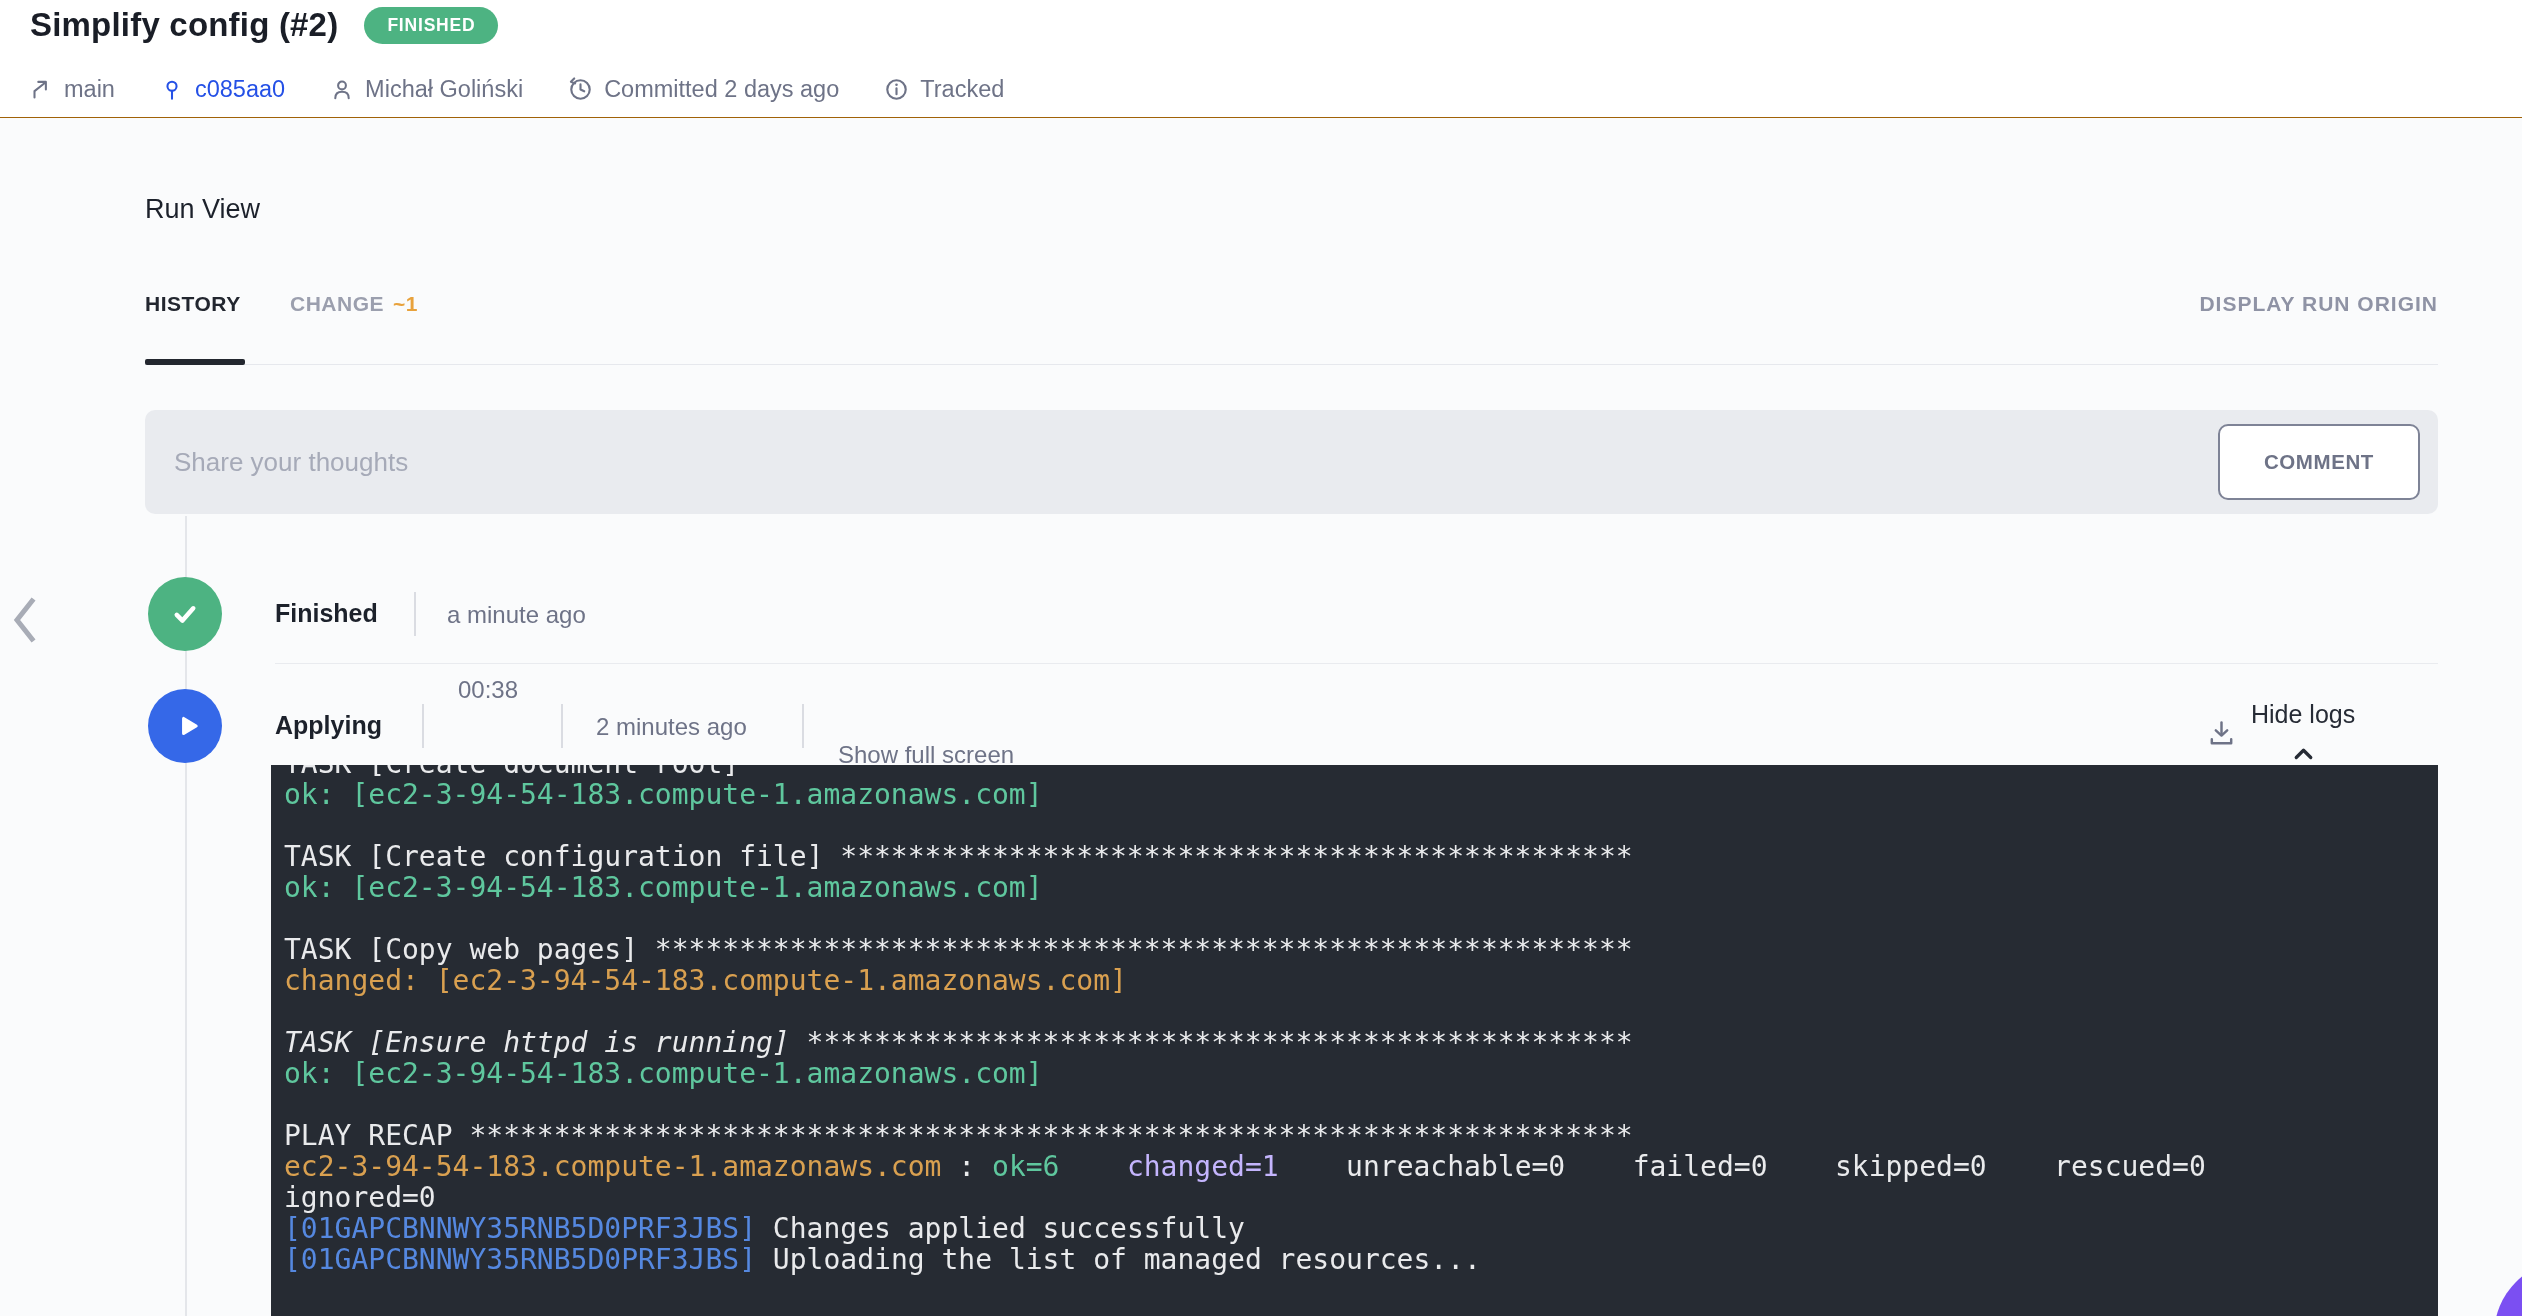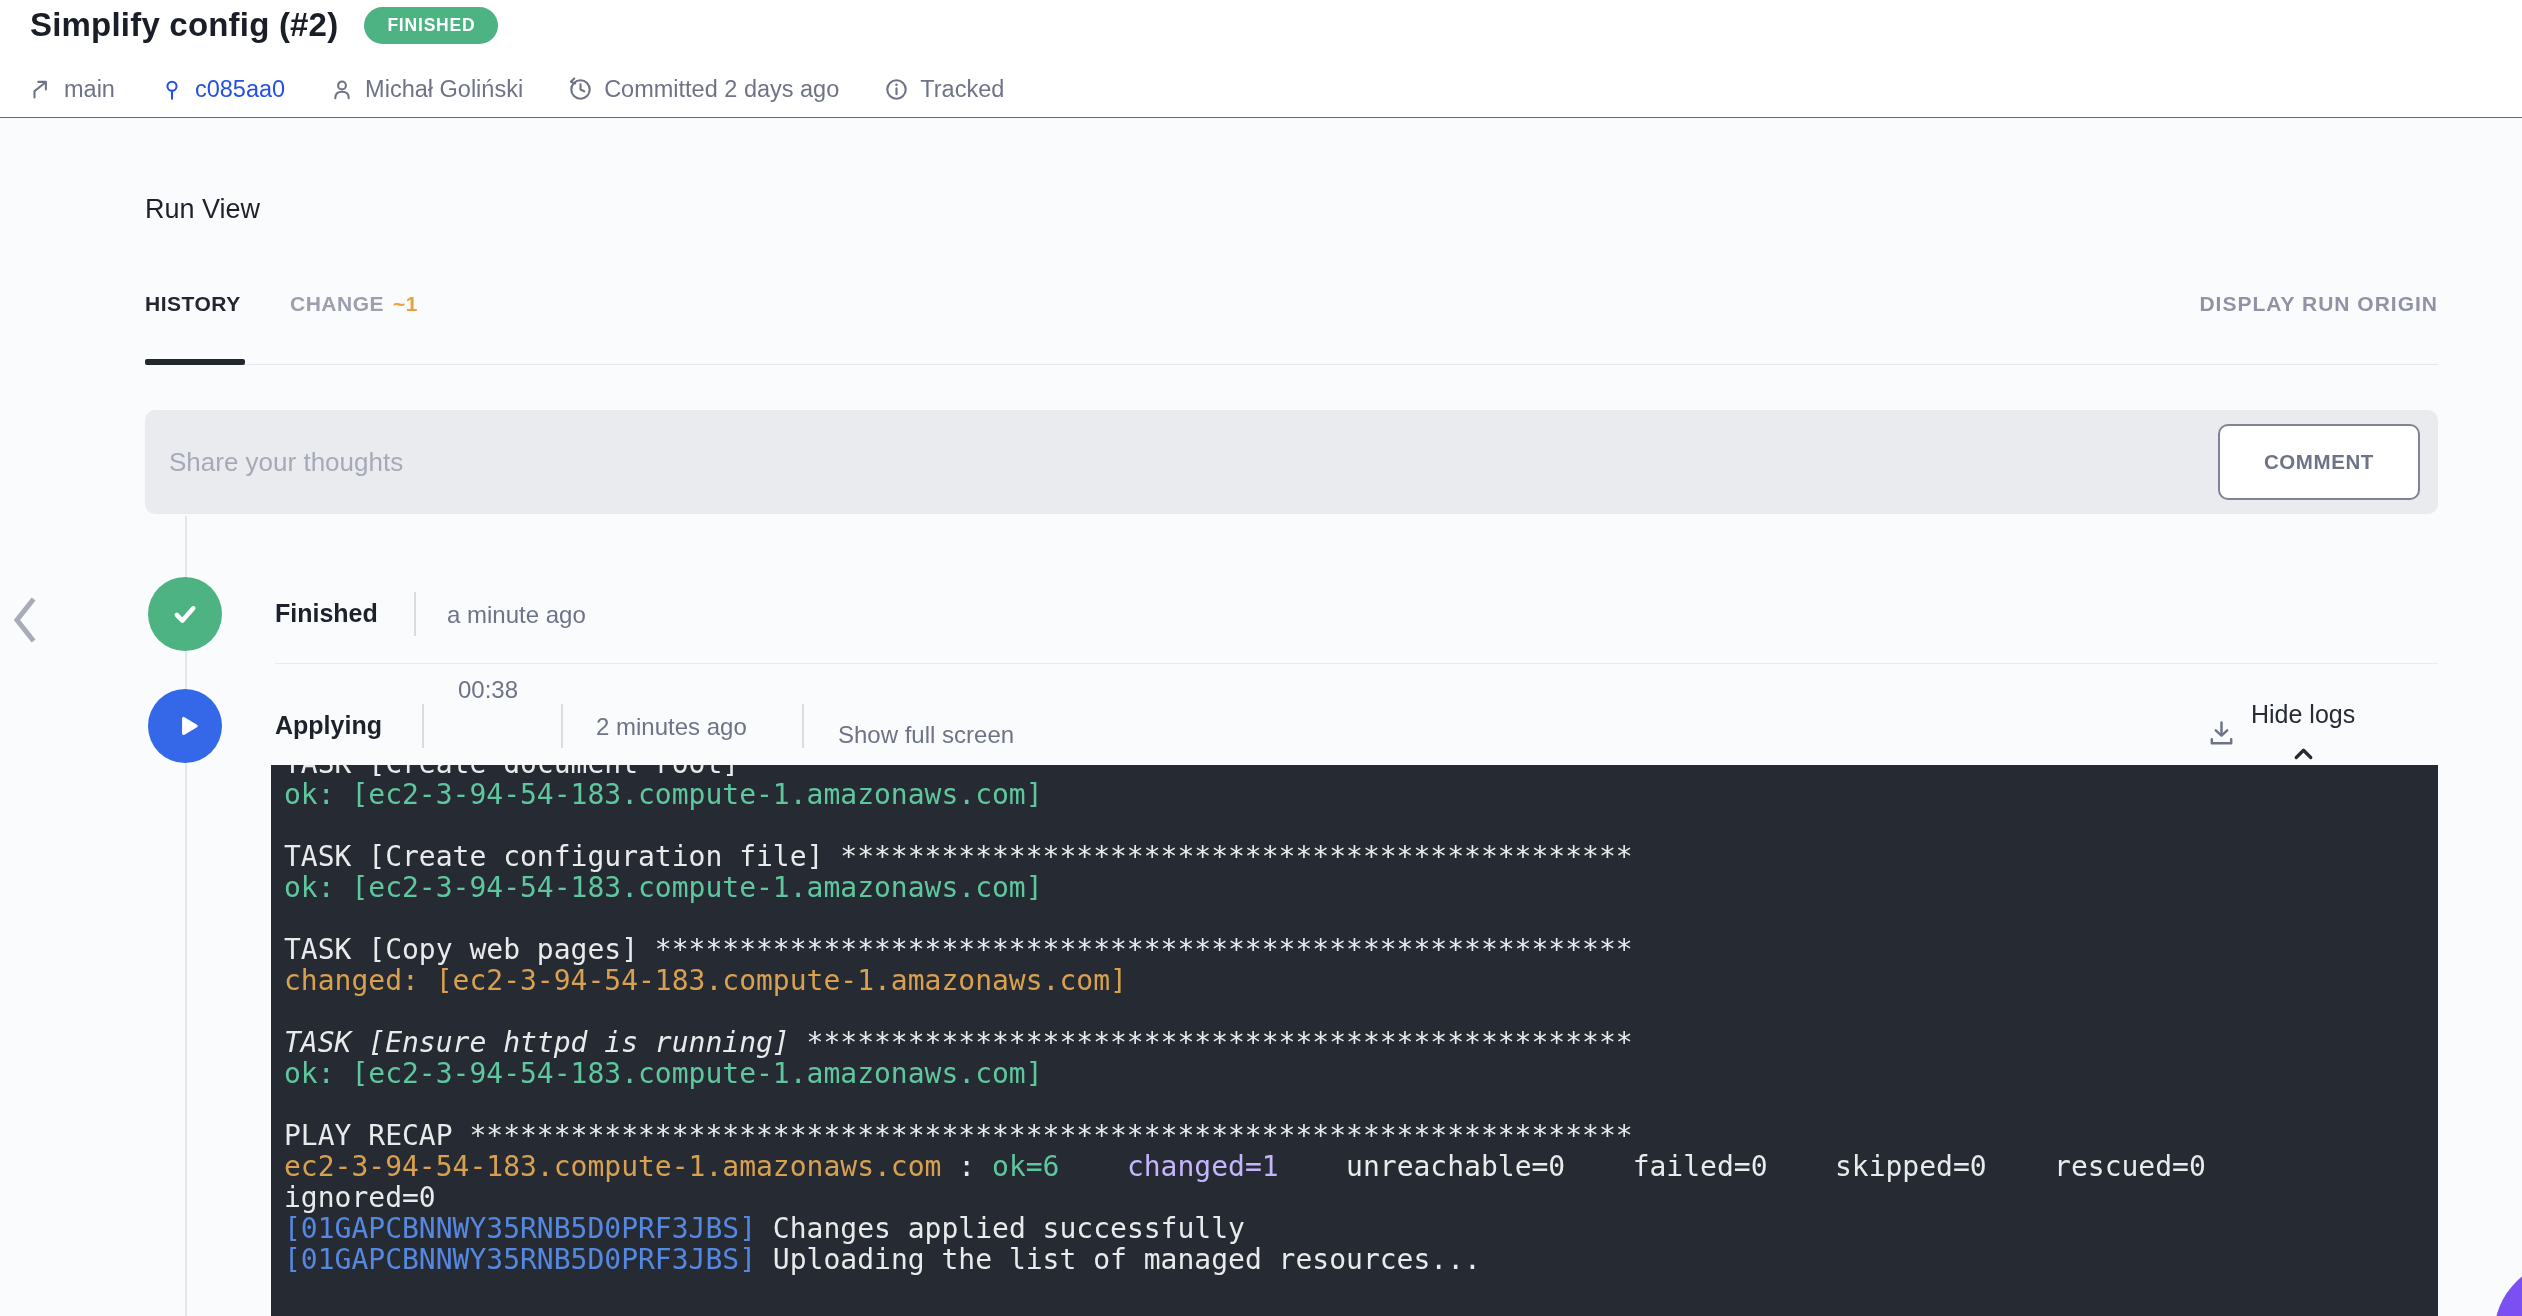--- a/index.html
+++ b/index.html
@@ -26,39 +26,39 @@
   .tab-history { left:145px; color:#22262f; }
   .tab-change { left:290px; color:#9b9fae; display:flex; gap:9px; }
   .change-count { color:#e8a23c; font-weight:700; }
   .display-run-origin { position:absolute; top:292px; right:84px; font-size:21px; font-weight:700;
                         letter-spacing:1px; color:#8f93a5; background:none; border:none; cursor:pointer; font-family:inherit; }
   .tabs-border { position:absolute; left:145px; top:364px; width:2293px; height:1px; background:#e6e8ed; }
   .tab-underline { position:absolute; left:145px; top:359px; width:100px; height:6px; background:#23272f; border-radius:2px; }
 
   
   .comment-box { position:absolute; left:145px; top:410px; width:2293px; height:104px; background:#e9ebef; border-radius:10px; }
-  .comment-input { position:absolute; left:8px; top:0; width:100%; height:100%; background:transparent; border:none; outline:none;
-                   padding:0 260px 0 16px; font-size:26px; color:#3a3f4d; font-family:"Liberation Sans", sans-serif; }
+  .comment-input { position:absolute; left:1px; top:0; width:100%; height:100%; background:transparent; border:none; outline:none;
+                   padding:0 260px 0 28px; font-size:26px; color:#3a3f4d; font-family:"Liberation Sans", sans-serif; }
   .comment-input::placeholder { color:#a6aab8; opacity:1; }
   .comment-button { position:absolute; right:18px; top:14px; height:76px; padding:0 44px; background:#ffffff;
                     border:2px solid #7e8396; border-radius:10px; font-size:20.5px; font-weight:700; letter-spacing:0.6px;
                     color:#6e7387; cursor:pointer; font-family:inherit; }
 
   
   .timeline-line { position:absolute; left:185px; top:516px; width:2px; height:800px; background:#e4e6ea; }
   .state-circle { position:absolute; left:148px; width:74px; height:74px; border-radius:50%;
                   display:flex; align-items:center; justify-content:center; }
   .circle-finished { top:577px; background:#4db382; }
   .circle-applying { top:689px; background:#3568e8; }
   .row-label { position:absolute; font-size:25px; font-weight:700; color:#1c212b; }
   .row-meta { position:absolute; font-size:24px; color:#6e7387; white-space:nowrap; }
   .v-div { position:absolute; width:2px; height:44px; background:#dadce2; }
   .row-divider { position:absolute; left:275px; top:663px; width:2163px; height:1px; background:#e9ebef; }
   .link-gray { background:none; border:none; font-family:inherit; font-size:24px; color:#6e7387; cursor:pointer; }
-  .show-fullscreen { position:absolute; left:838px; top:721px; }
+  .show-fullscreen { position:absolute; left:838px; top:741px; }
   .logs-controls { position:absolute; top:700px; left:2206px; display:flex; align-items:center; }
   .hide-logs { display:flex; align-items:center; gap:11px; background:none; border:none; cursor:pointer;
                font-family:inherit; font-size:25px; color:#262b35; margin-left:14px;flex-direction:column; }
   .nav-chevron-left { position:absolute; left:6px; top:594px; background:none; border:none; cursor:pointer; }
 
   
   .terminal { position:absolute; left:271px; top:765px; width:2167px; height:551px; background:#262b33; overflow:hidden; }
   .terminal pre { margin-top:-17px; padding-left:13px; font-family:"DejaVu Sans Mono", monospace;
                   font-size:28px; line-height:31px; white-space:pre; }
 

